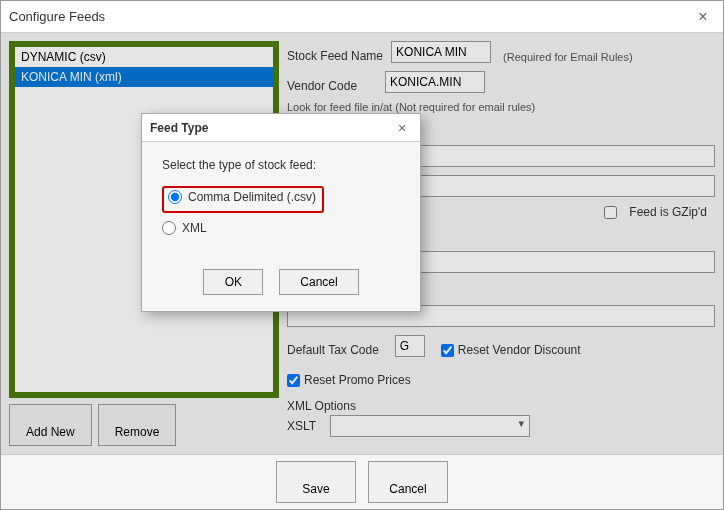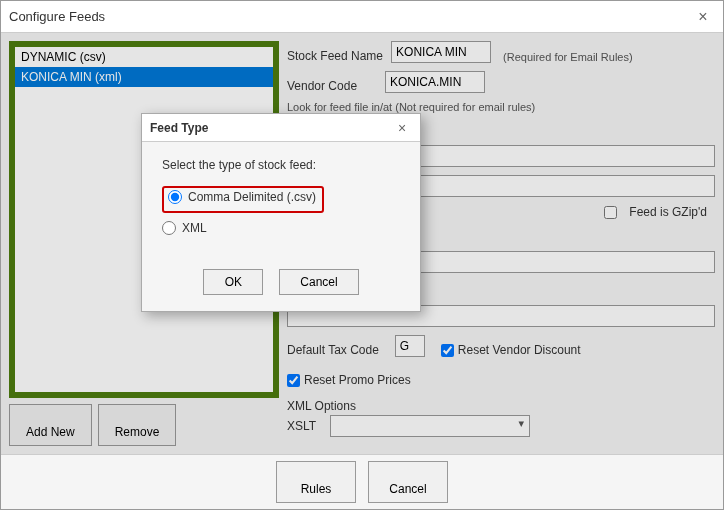--- a/index.html
+++ b/index.html
@@ -452,16 +452,16 @@
         <div class="modal-buttons">
           <button class="modal-btn">OK</button>
           <button class="modal-btn">Cancel</button>
         </div>
       </div>
     </div>
 
   </div>
 
   <div class="bottom-bar">
-    <button class="btn" style="min-width:80px;">Rules</button>
+    <button class="btn" style="min-width:80px;">Save</button>
     <button class="btn" style="min-width:80px;">Cancel</button>
   </div>
 </div>
 
 </body></html>

